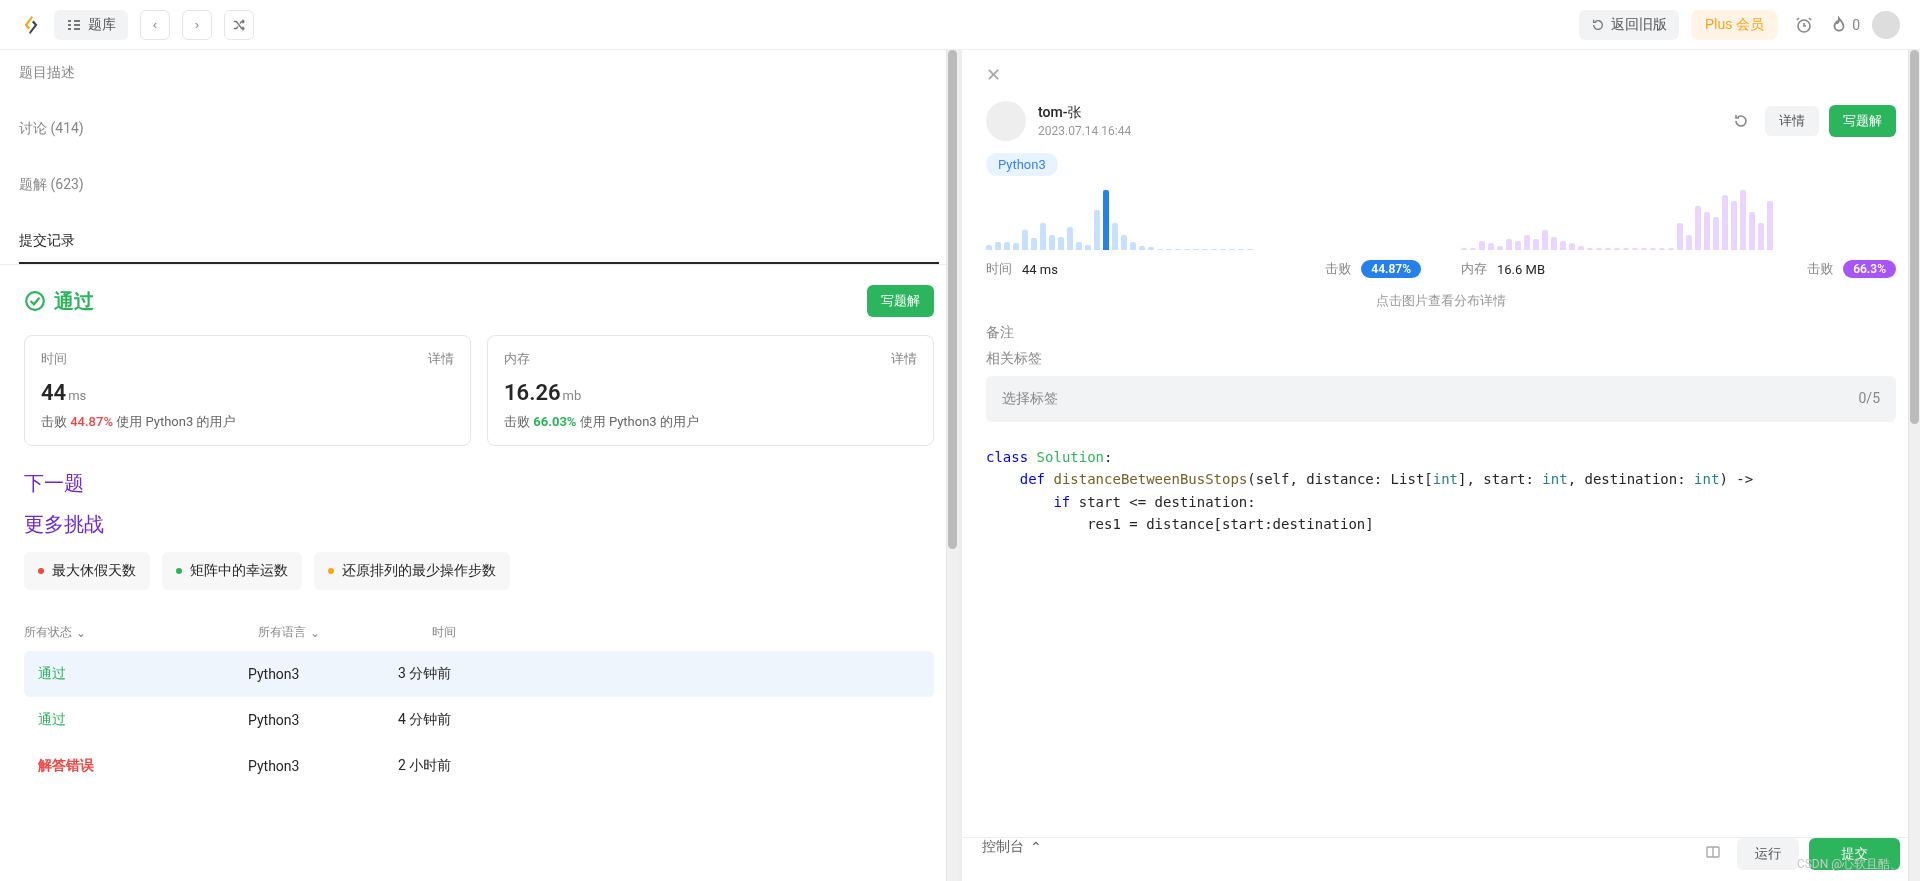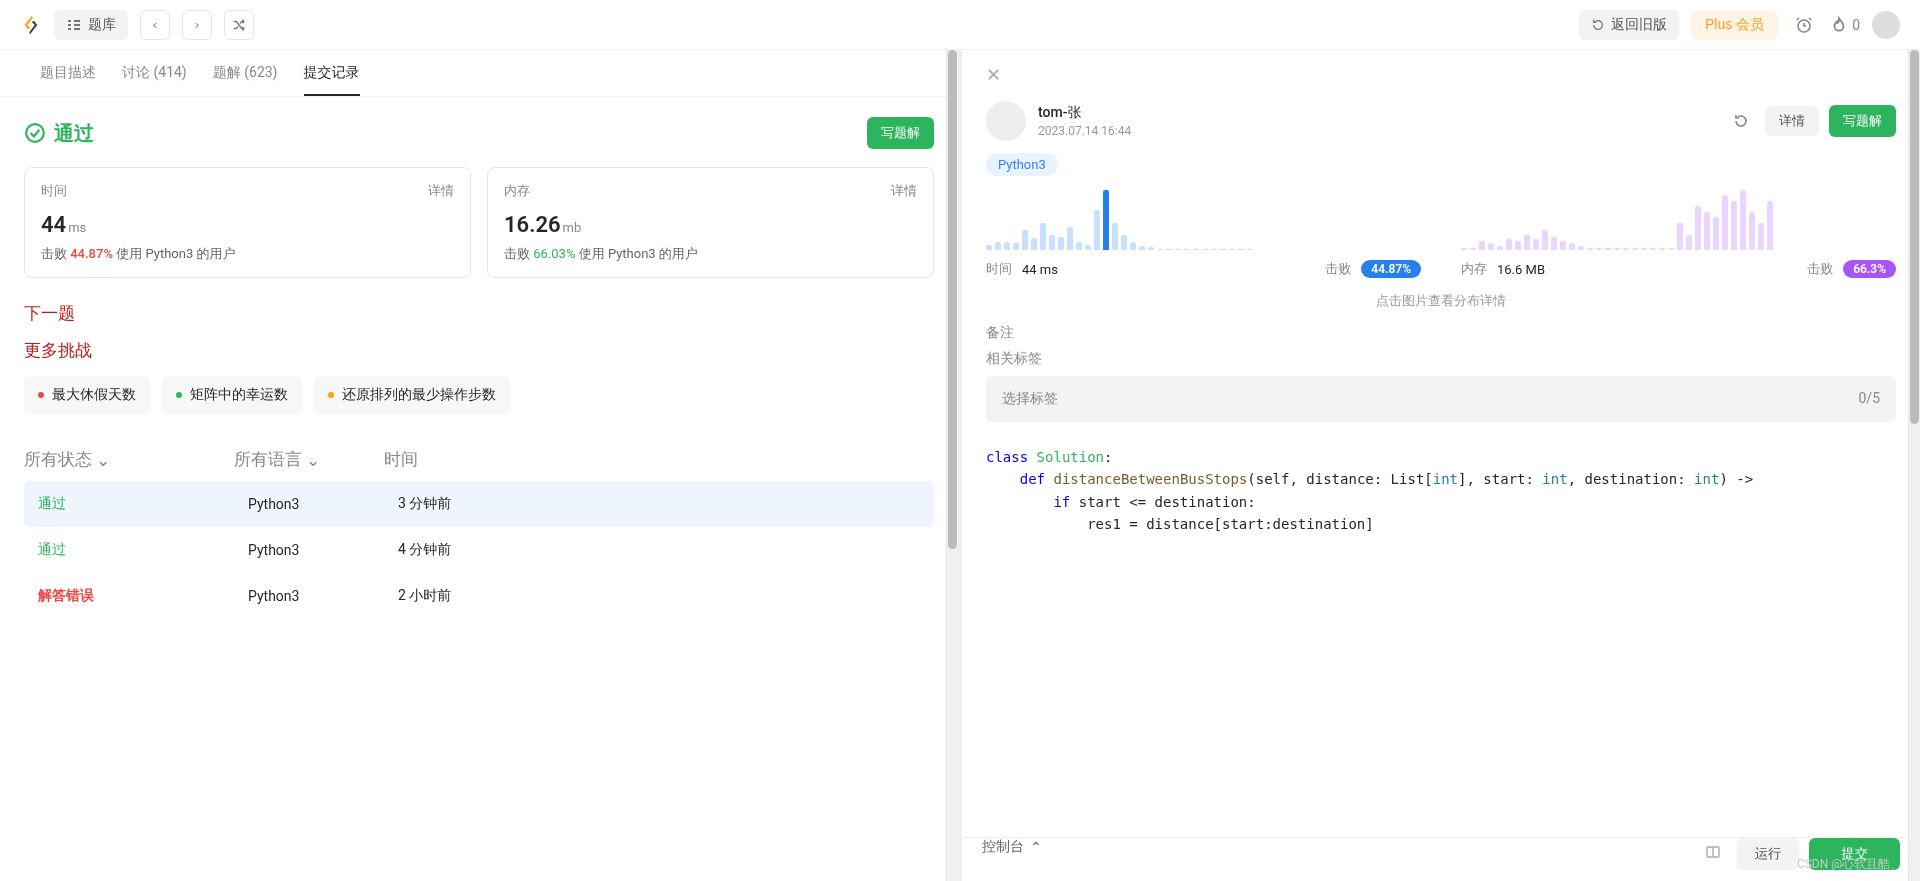--- a/index.html
+++ b/index.html
@@ -9,40 +9,40 @@
 .topbar-btn { background: #f2f3f4; border: none; border-radius: 6px; padding: 6px 12px; display: flex; align-items: center; gap: 6px; cursor: pointer; color: #555; font-size: 14px; }
 .nav-btn { width: 30px; height: 30px; background: #fff; border: 1px solid #e5e5e5; border-radius: 6px; display: flex; align-items: center; justify-content: center; cursor: pointer; color: #888; }
 .spacer { flex: 1; }
 .plus-btn { background: #fff4e5; color: #ffa116; border: none; border-radius: 8px; padding: 6px 14px; cursor: pointer; font-size: 14px; }
 .icon-btn { width: 28px; height: 28px; display: flex; align-items: center; justify-content: center; cursor: pointer; color: #888; }
 .streak { display: flex; align-items: center; gap: 4px; color: #888; }
 .avatar { width: 28px; height: 28px; border-radius: 50%; background: #ddd; }
 .main { display: flex; height: calc(100vh - 50px); }
 .pane { flex: 1; overflow-y: auto; position: relative; }
 .left-pane { border-right: 4px solid #eee; }
-.tabs { display: flex; gap: 26px; padding: 14px 40px 0; border-bottom: 1px solid #eee; font-size: 14px; }
+.tabs { display: flex; gap: 26px; padding: 14px 19px 0; border-bottom: 1px solid #eee; font-size: 14px; flex-direction: column; }
 .tab { padding-bottom: 12px; color: #888; cursor: pointer; }
 .tab.active { color: #262626; font-weight: 500; border-bottom: 2px solid #262626; }
 .content { padding: 20px 24px; }
 .status-row { display: flex; align-items: center; justify-content: space-between; margin-bottom: 18px; }
 .status-pass { color: #2db55d; font-size: 20px; font-weight: 600; display: flex; align-items: center; gap: 8px; }
 .write-btn { background: #2db55d; color: #fff; border: none; border-radius: 6px; padding: 7px 14px; cursor: pointer; font-size: 13px; }
 .stat-cards { display: flex; gap: 16px; margin-bottom: 24px; }
 .stat-card { flex: 1; border: 1px solid #e5e5e5; border-radius: 8px; padding: 14px 16px; }
 .stat-head { display: flex; justify-content: space-between; color: #888; font-size: 13px; margin-bottom: 12px; }
 .stat-val { font-size: 22px; font-weight: 600; }
 .stat-unit { font-size: 13px; color: #888; font-weight: 400; margin-left: 2px; }
 .beat-line { font-size: 13px; color: #666; margin-top: 8px; }
 .beat-red { color: #ef4743; font-weight: 500; }
-.beat-green { color: #2db55d; font-weight: 400; }
-.section-title { color: #b91c1c; font-size: 17px; margin-bottom: 14px; }
+.beat-green { color: #2db55d; font-weight: 700; }
+.section-title { color: #6d28d9; font-size: 20px; margin-bottom: 14px; }
 .chip-row { display: flex; gap: 12px; flex-wrap: wrap; margin-bottom: 24px; }
 .chip { background: #f7f7f7; border-radius: 6px; padding: 10px 14px; display: flex; align-items: center; gap: 8px; cursor: pointer; font-size: 14px; }
 .dot { width: 6px; height: 6px; border-radius: 50%; }
-.table-head { display: flex; color: #888; padding: 10px 0; font-size: 17px; }
+.table-head { display: flex; gap: 24px; color: #888; padding: 10px 0; font-size: 12px; }
 .th { display: flex; align-items: center; gap: 4px; cursor: pointer; }
 .col-status { width: 210px; }
 .col-lang { width: 150px; }
 .table-row { display: flex; padding: 14px 14px; border-radius: 6px; font-size: 14px; align-items: center; cursor: pointer; }
 .table-row.selected { background: #eef5fd; }
 .st-pass { color: #2db55d; }
 .st-err { color: #ef4743; font-weight: bold; }
 .right-head { padding: 14px 24px; }
 .close-x { color: #aaa; cursor: pointer; font-size: 18px; }
 .sub-header { display: flex; align-items: center; gap: 12px; padding: 2px 24px 12px; }

